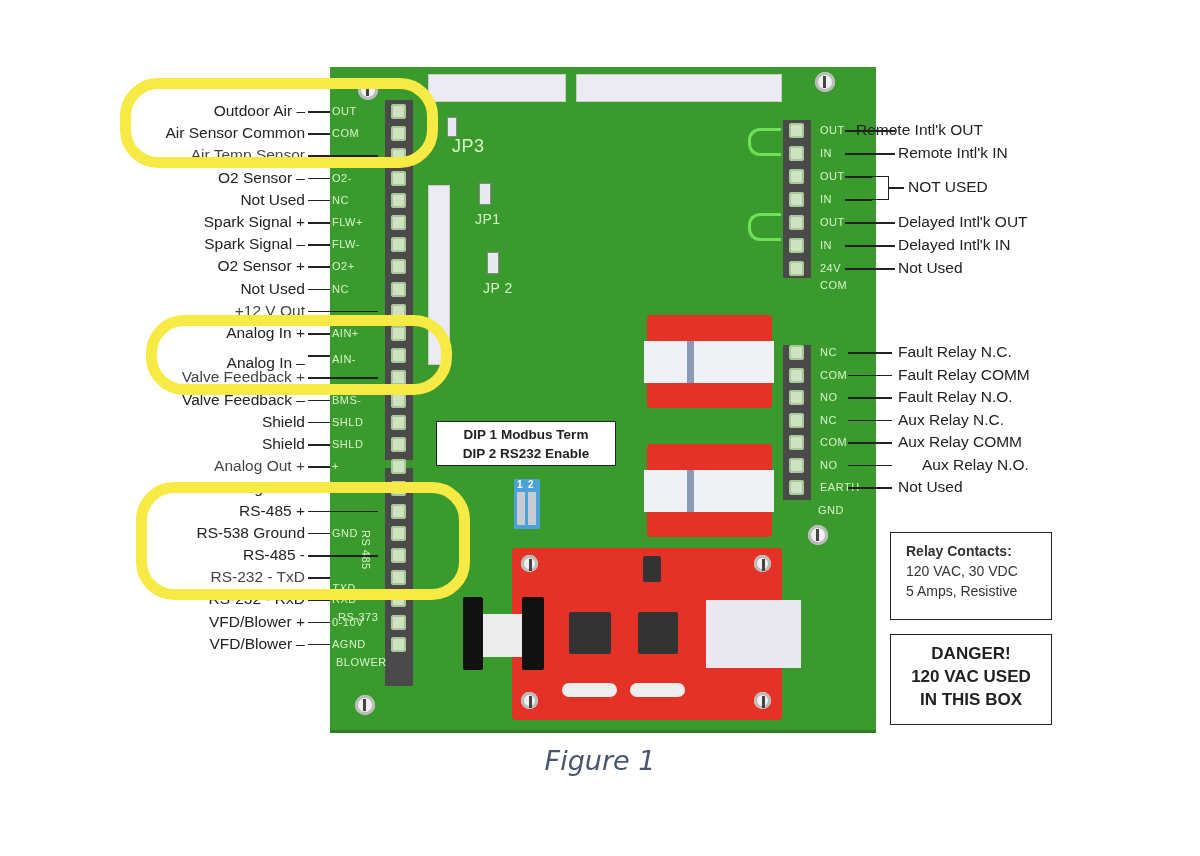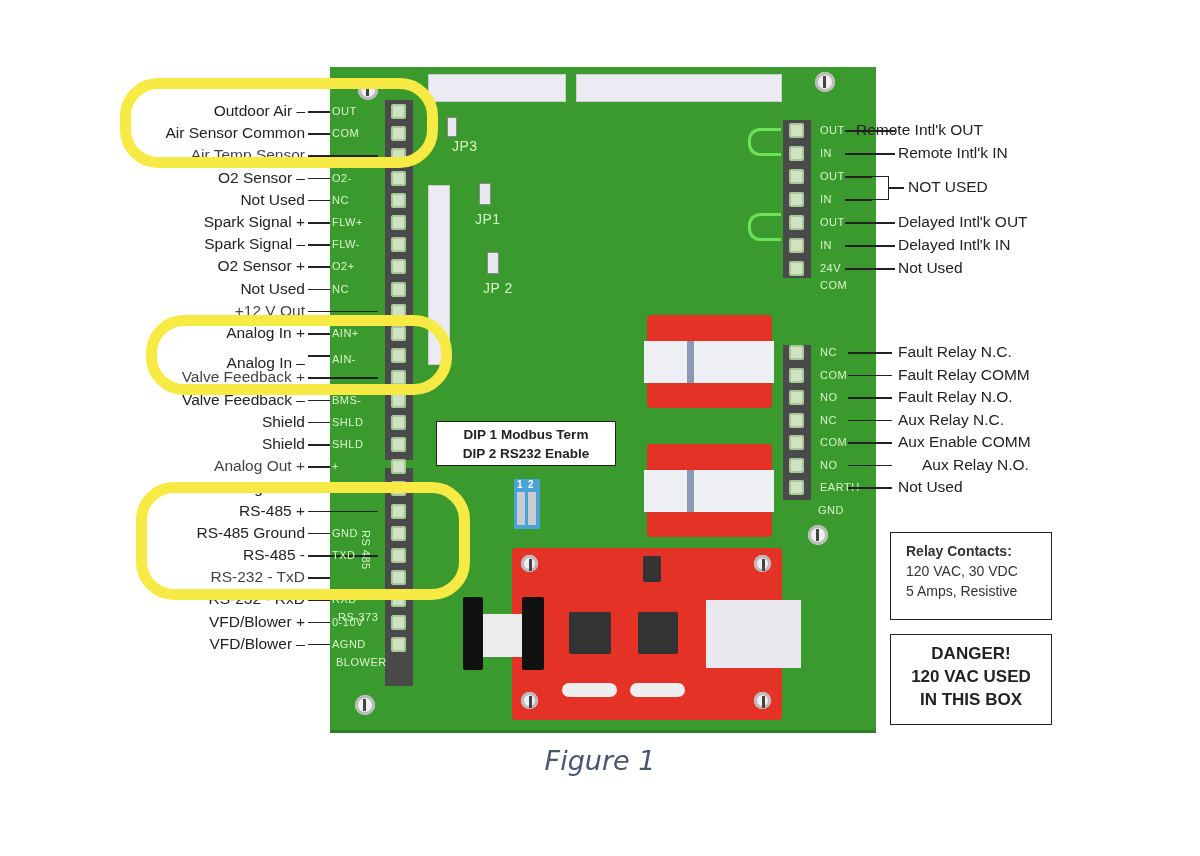--- a/index.html
+++ b/index.html
@@ -151,32 +151,32 @@
     <div>
       <div class="lbl left" style="right: 895px; top: 479.4px;">Analog Out –</div>
       <div class="leader" style="left: 308px; top: 488.4px; width: 22px;"></div>
       <div class="pin" style="left: 332px; top: 482.4px;">–</div>
     </div>
     <div>
       <div class="lbl left" style="right: 895px; top: 501.6px;">RS-485 +</div>
       <div class="leader" style="left: 308px; top: 510.6px; width: 70px;"></div>
     </div>
     <div>
-      <div class="lbl left" style="right: 895px; top: 523.8px;">RS-485 Ground</div>
+      <div class="lbl left" style="right: 895px; top: 523.8px;">RS-538 Ground</div>
       <div class="leader" style="left: 308px; top: 532.8px; width: 22px;"></div>
       <div class="pin" style="left: 332px; top: 526.8px;">GND</div>
     </div>
     <div>
       <div class="lbl left" style="right: 895px; top: 546px;">RS-485 -</div>
       <div class="leader" style="left: 308px; top: 555px; width: 70px;"></div>
     </div>
     <div>
       <div class="lbl left" style="right: 895px; top: 568.2px; opacity: 0.85;">RS-232 - TxD</div>
       <div class="leader" style="left: 308px; top: 577.2px; width: 22px;"></div>
-      <div class="pin" style="left: 332px; top: 549px;">TXD</div>
+      <div class="pin" style="left: 332px; top: 582px; font-style: italic;">TXD</div>
     </div>
     <div>
       <div class="lbl left" style="right: 895px; top: 590.4px;">RS-232 - RxD</div>
       <div class="leader" style="left: 308px; top: 599.4px; width: 22px;"></div>
       <div class="pin" style="left: 332px; top: 593.4px;">RXD</div>
     </div>
     <div>
       <div class="lbl left" style="right: 895px; top: 612.6px;">VFD/Blower +</div>
       <div class="leader" style="left: 308px; top: 621.6px; width: 22px;"></div>
       <div class="pin" style="left: 332px; top: 615.6px;">0-10V</div>
@@ -190,21 +190,21 @@
 
 <div class="pin" style="left:350px;top:530px;transform:rotate(90deg);transform-origin:left top;left:372px;">RS 485</div>
 <div class="pin" style="left:338px;top:611px;">RS-373</div>
 <div class="pin" style="left:336px;top:656px;">BLOWER</div>
 
 <div class="abs" style="left:479px;top:183px;width:10px;height:20px;background:#e8e8f0;border:1px solid #888;"></div>
 <div class="pin" style="left:475px;top:213px;font-size:14px;">JP1</div>
 <div class="abs" style="left:487px;top:252px;width:10px;height:20px;background:#e8e8f0;border:1px solid #888;"></div>
 <div class="pin" style="left:483px;top:282px;font-size:14px;">JP 2</div>
 <div class="abs" style="left:447px;top:117px;width:8px;height:18px;background:#e8e8f0;border:1px solid #888;"></div>
-<div class="pin" style="left:452px;top:140px;font-size:14px;">JP3</div>
+<div class="pin" style="left:452px;top:140px;font-size:18px;">JP3</div>
 
 <div class="relay-red" style="left:647px;top:315px;width:125px;height:93px;"></div>
 <div class="relay-white" style="left:644px;top:341px;width:130px;height:42px;"></div>
 <div class="abs" style="left:687px;top:341px;width:7px;height:42px;background:#8a9ab5;"></div>
 <div class="relay-red" style="left:647px;top:444px;width:125px;height:93px;"></div>
 <div class="relay-white" style="left:644px;top:470px;width:130px;height:42px;"></div>
 <div class="abs" style="left:687px;top:470px;width:7px;height:42px;background:#8a9ab5;"></div>
 
 <div class="note-box" style="left:436px;top:421px;width:180px;height:45px;padding:3px 0 0 0;text-align:center;font-weight:bold;font-size:13.5px;line-height:19px;color:#222;">
   <div>DIP 1 Modbus Term</div>
@@ -285,21 +285,21 @@
     <div class="pin" style="left: 820px; top: 391px;">NO</div>
     <div class="leader" style="left: 848px; top: 397px; width: 44px;"></div>
     <div class="lbl" style="left: 898px; top: 388px;">Fault Relay N.O.</div>
     <div class="screw" style="left: 789px; top: 412.5px;"></div>
     <div class="pin" style="left: 820px; top: 413.5px;">NC</div>
     <div class="leader" style="left: 848px; top: 419.5px; width: 44px;"></div>
     <div class="lbl" style="left: 898px; top: 410.5px;">Aux Relay N.C.</div>
     <div class="screw" style="left: 789px; top: 435px;"></div>
     <div class="pin" style="left: 820px; top: 436px;">COM</div>
     <div class="leader" style="left: 848px; top: 442px; width: 44px;"></div>
-    <div class="lbl" style="left: 898px; top: 433px;">Aux Enable COMM</div>
+    <div class="lbl" style="left: 898px; top: 433px;">Aux Relay COMM</div>
     <div class="screw" style="left: 789px; top: 457.5px;"></div>
     <div class="pin" style="left: 820px; top: 458.5px;">NO</div>
     <div class="leader" style="left: 848px; top: 464.5px; width: 44px;"></div>
     <div class="lbl" style="left: 898px; top: 455.5px; margin-left: 24px;">Aux Relay N.O.</div>
     <div class="screw" style="left: 789px; top: 480px;"></div>
     <div class="pin" style="left: 820px; top: 481px;">EARTH</div>
     <div class="leader" style="left: 848px; top: 487px; width: 44px;"></div>
     <div class="lbl" style="left: 898px; top: 478px;">Not Used</div>
   </div>
 <div class="pin" style="left:818px;top:504px;">GND</div>

